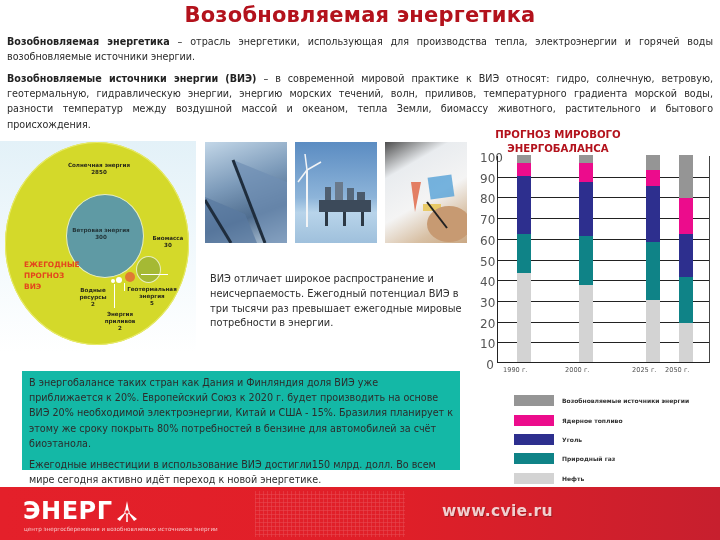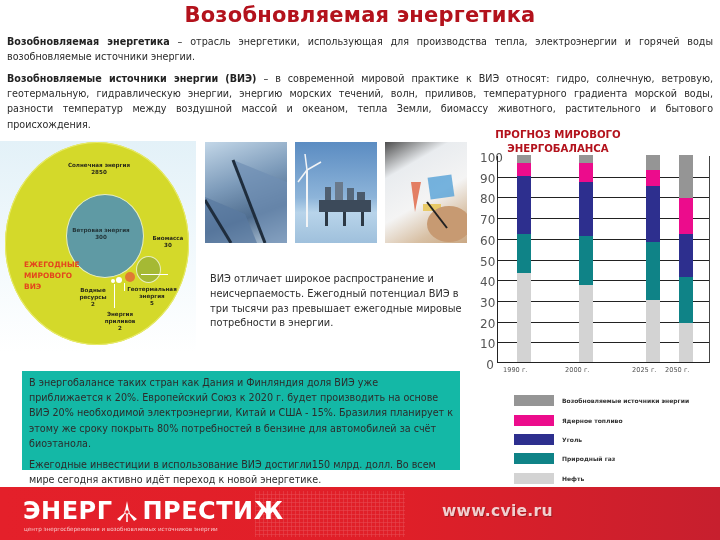--- a/index.html
+++ b/index.html
@@ -121,21 +121,21 @@
   <div class="dlabel" style="left:70px; top:146px; width:46px;">
     <div>Водные ресурсы</div>
       <div>2</div>
   </div>
   <div class="dlabel" style="left:94px; top:170px; width:52px;">
     <div>Энергия приливов</div>
       <div>2</div>
   </div>
   <div class="res-label">
     <div>ЕЖЕГОДНЫЕ</div>
-    <div>МИРОВОГО</div>
+    <div>ПРОГНОЗ</div>
     <div>ВИЭ</div>
   </div>
 </div>
 
 <div class="photo" id="ph1">
   <svg width="82" height="101" viewBox="0 0 82 101">
     <polygon points="28,18 82,40 82,101 60,101" fill="#6f8fb3" opacity="0.7"></polygon>
     <polygon points="0,55 40,72 52,101 0,101" fill="#5a7aa0" opacity="0.75"></polygon>
     <line x1="28" y1="18" x2="60" y2="101" stroke="#1f2d3d" stroke-width="3"></line>
     <line x1="0" y1="58" x2="26" y2="101" stroke="#1f2d3d" stroke-width="3"></line>
@@ -263,17 +263,16 @@
     <span>ЭНЕРГ</span>
     <span class="logo-icon">
       <svg width="22" height="22" viewBox="0 0 22 22">
         <polygon points="11,1 13,11 9,11" fill="#ffffff"></polygon>
         <polygon points="11,11 21,19 18,21" fill="#ffffff"></polygon>
         <polygon points="11,11 1,19 4,21" fill="#ffffff"></polygon>
         <circle cx="11" cy="12" r="2.2" fill="#e4202a" stroke="#ffffff" stroke-width="1"></circle>
         <line x1="11" y1="14" x2="11" y2="22" stroke="#ffffff" stroke-width="1.5"></line>
       </svg>
     </span>
-    <span>ПРЕСТИЖ</span>
   </div>
   <div class="tagline">центр энергосбережения и возобновляемых источников энергии</div>
   <div class="url">www.cvie.ru</div>
 </div>
 
 </body></html>

